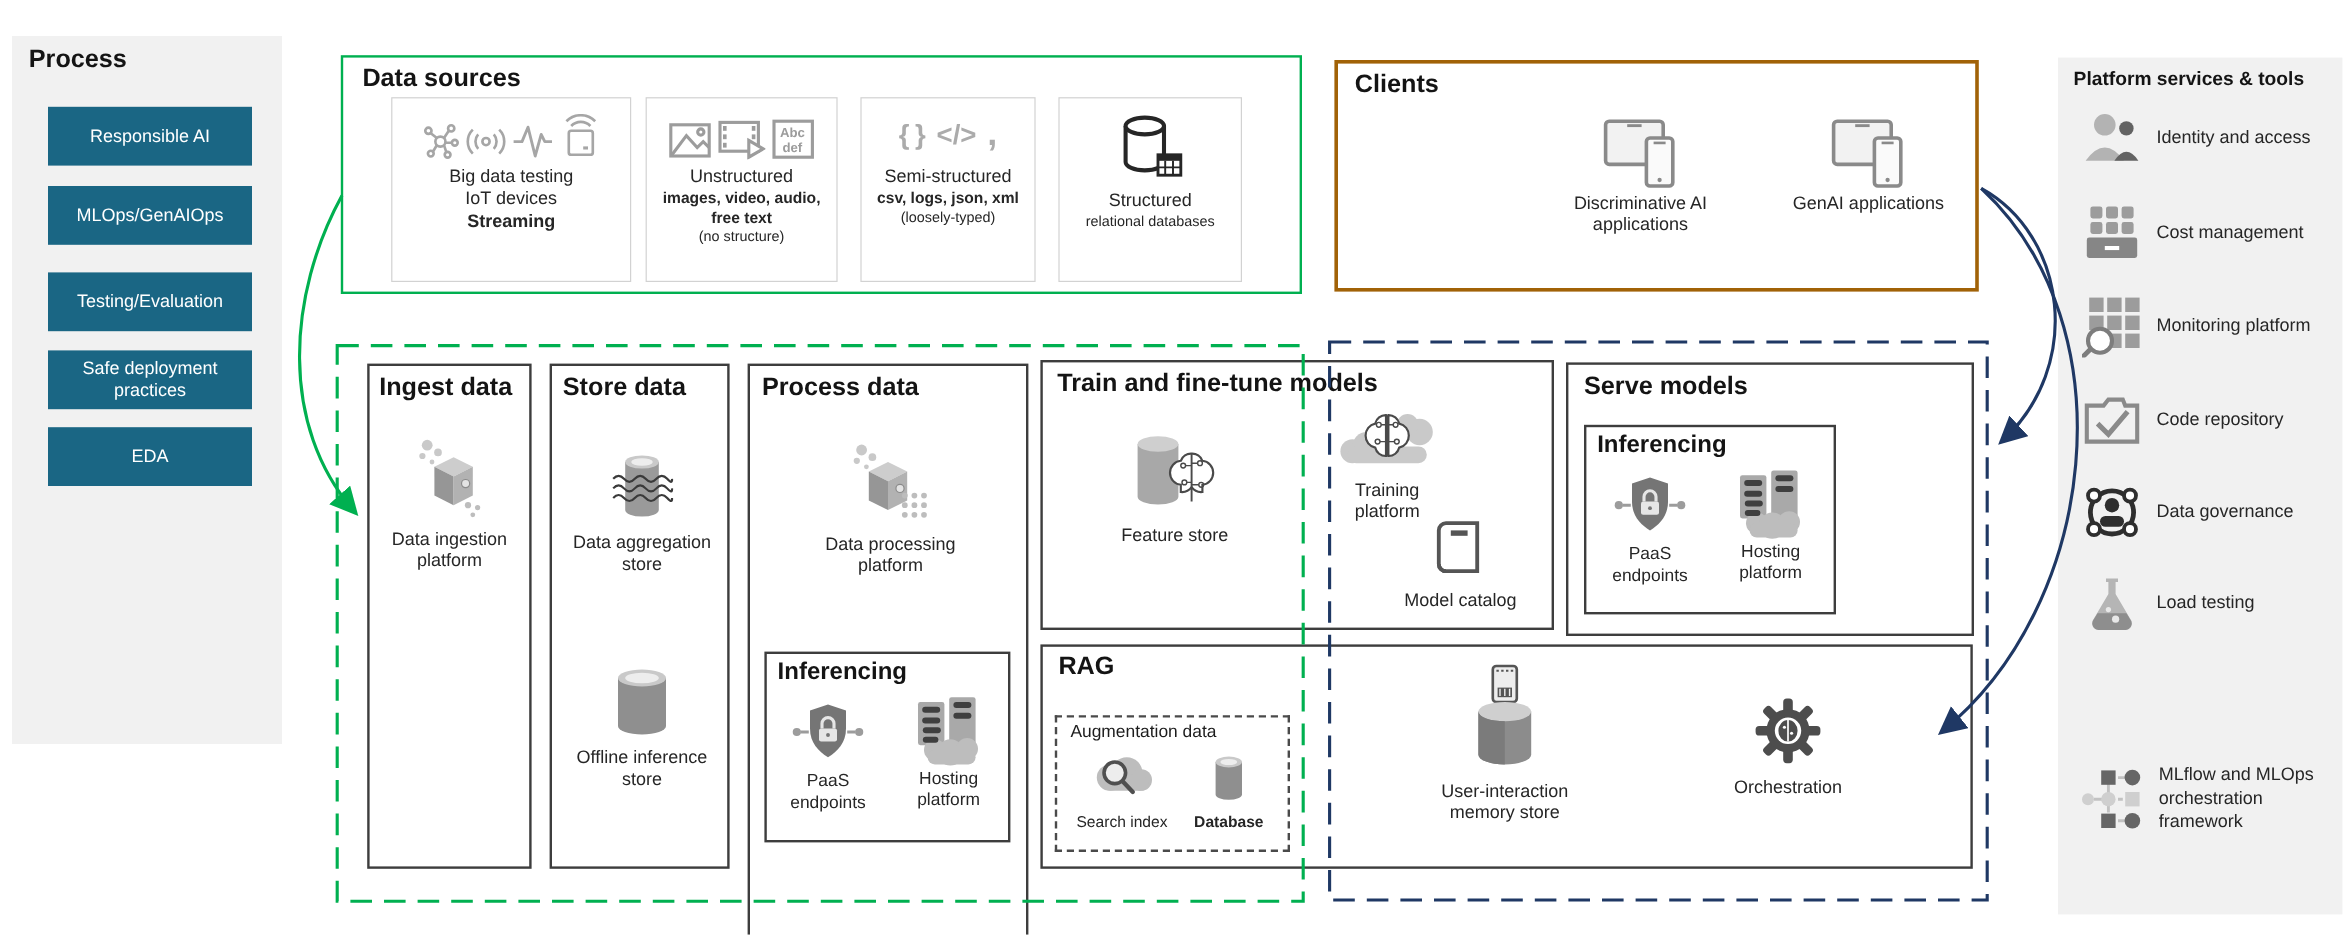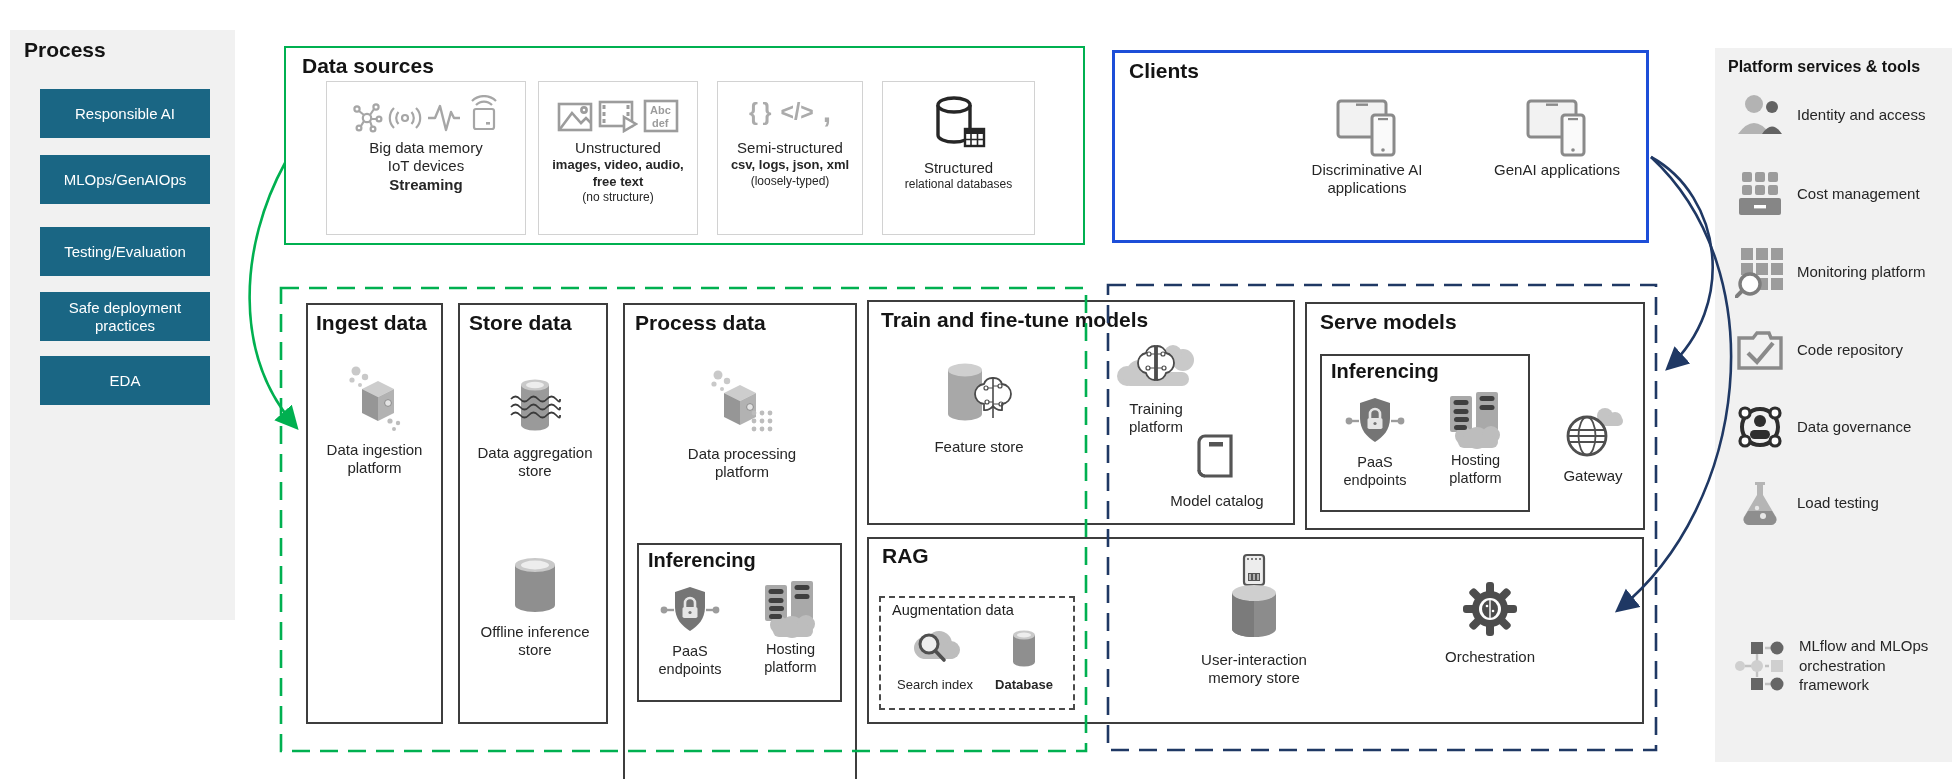--- a/index.html
+++ b/index.html
@@ -71,21 +71,21 @@
         </svg>
       </span>
       <span>
         <svg width="36" height="38" viewBox="0 0 36 38" fill="none" stroke="#A6A6A6" stroke-width="2.2">
           <path d="M10,10 a11,11 0 0 1 16,0 M6,6 a17,17 0 0 1 24,0"></path>
           <rect x="8" y="14" width="20" height="20" rx="2"></rect>
           <rect x="20" y="27" width="4" height="2.6" fill="#A6A6A6" stroke="none"></rect>
         </svg>
       </span>
     </div>
-    <div class="lbl">Big data memory</div>
+    <div class="lbl">Big data testing</div>
     <div class="lbl">IoT devices</div>
     <div class="lbl bold">Streaming</div>
   </div>
 
   <div class="card" style="left:538px;top:81px;width:160px;height:154px;">
     <div class="icon-row">
       <span>
         <svg width="36" height="32" viewBox="0 0 36 32" fill="none" stroke="#9C9C9C" stroke-width="2.6">
           <rect x="2" y="3" width="32" height="26"></rect>
           <circle cx="27" cy="9" r="2.6"></circle>
@@ -138,21 +138,21 @@
         </g>
         <rect x="35" y="36" width="19" height="17" fill="#fff" stroke="#262626" stroke-width="2.4"></rect>
         <rect x="35" y="36" width="19" height="5" fill="#262626"></rect>
         <path d="M41,41 v12 M47.5,41 v12 M35,46.5 h19" stroke="#262626" stroke-width="1.6"></path>
       </svg>
     </span>
     <div class="lbl" style="margin-top:4px;">Structured</div>
     <div class="note">relational databases</div>
   </div>
 
-  <div class="abs" style="left:1112px;top:50px;width:537px;height:193px;border:3px solid #1d4ed8;box-sizing:border-box;">
+  <div class="abs" style="left:1112px;top:50px;width:537px;height:193px;border:3px solid #a16207;box-sizing:border-box;">
     <div class="hdr" style="position:absolute;left:14px;top:6px;">Clients</div>
 
 
     <div class="item" style="left:178px;top:42px;width:148px;">
       <span>
         <svg width="66" height="64" viewBox="0 0 66 64">
           <rect x="4" y="6" width="48" height="36" rx="3" fill="#F2F2F2" stroke="#8A8A8A" stroke-width="3"></rect>
           <rect x="22" y="8.5" width="12" height="2.4" fill="#8A8A8A"></rect>
           <rect x="38" y="20" width="22" height="40" rx="3" fill="#FAFAFA" stroke="#8A8A8A" stroke-width="3"></rect>
           <rect x="44" y="23" width="10" height="2.2" fill="#8A8A8A"></rect>
@@ -513,35 +513,20 @@
             <g fill="#3F3F3F">
                 <rect x="10" y="27" width="15" height="5" rx="2.5"></rect>
                 <rect x="10" y="35" width="13" height="5" rx="2.5"></rect>
               </g>
           </svg>
         </span>
         <div class="lbl" style="font-size:14.5px;margin-top:2px;">Hosting platform</div>
       </div>
     </div>
 
-    <div class="item" style="left:238px;top:100px;width:96px;">
-      <span>
-        <svg width="64" height="58" viewBox="0 0 64 58">
-          <g fill="#C4C4C4">
-            <circle cx="44" cy="12" r="8"></circle>
-              <circle cx="54" cy="15" r="7"></circle>
-              <rect x="40" y="12" width="22" height="10" rx="5"></rect>
-          </g>
-          <circle cx="26" cy="32" r="19" fill="#fff" stroke="#4F4F4F" stroke-width="2.8"></circle>
-          <ellipse cx="26" cy="32" rx="8.5" ry="19" fill="none" stroke="#4F4F4F" stroke-width="1.8"></ellipse>
-          <path d="M7.5,26 h37 M7.5,38 h37 M7,32 h38" fill="none" stroke="#4F4F4F" stroke-width="1.8"></path>
-        </svg>
-      </span>
-      <div class="lbl" style="margin-top:5px;">Gateway</div>
-    </div>
   </div>
 
   <div class="solid-box" style="left:867px;top:537px;width:777px;height:187px;">
     <div class="hdr" style="position:absolute;left:13px;top:5px;">RAG</div>
 
     <div class="abs" style="left:10px;top:57px;width:196px;height:114px;border:2px dashed #4A4A4A;box-sizing:border-box;">
       <div style="position:absolute;left:11px;top:4px;font-size:14.5px;color:#1c1c1c;white-space:nowrap;">Augmentation data</div>
       <div class="item" style="left:12px;top:28px;width:84px;">
         <span>
           <svg width="52" height="44" viewBox="0 0 52 44">

